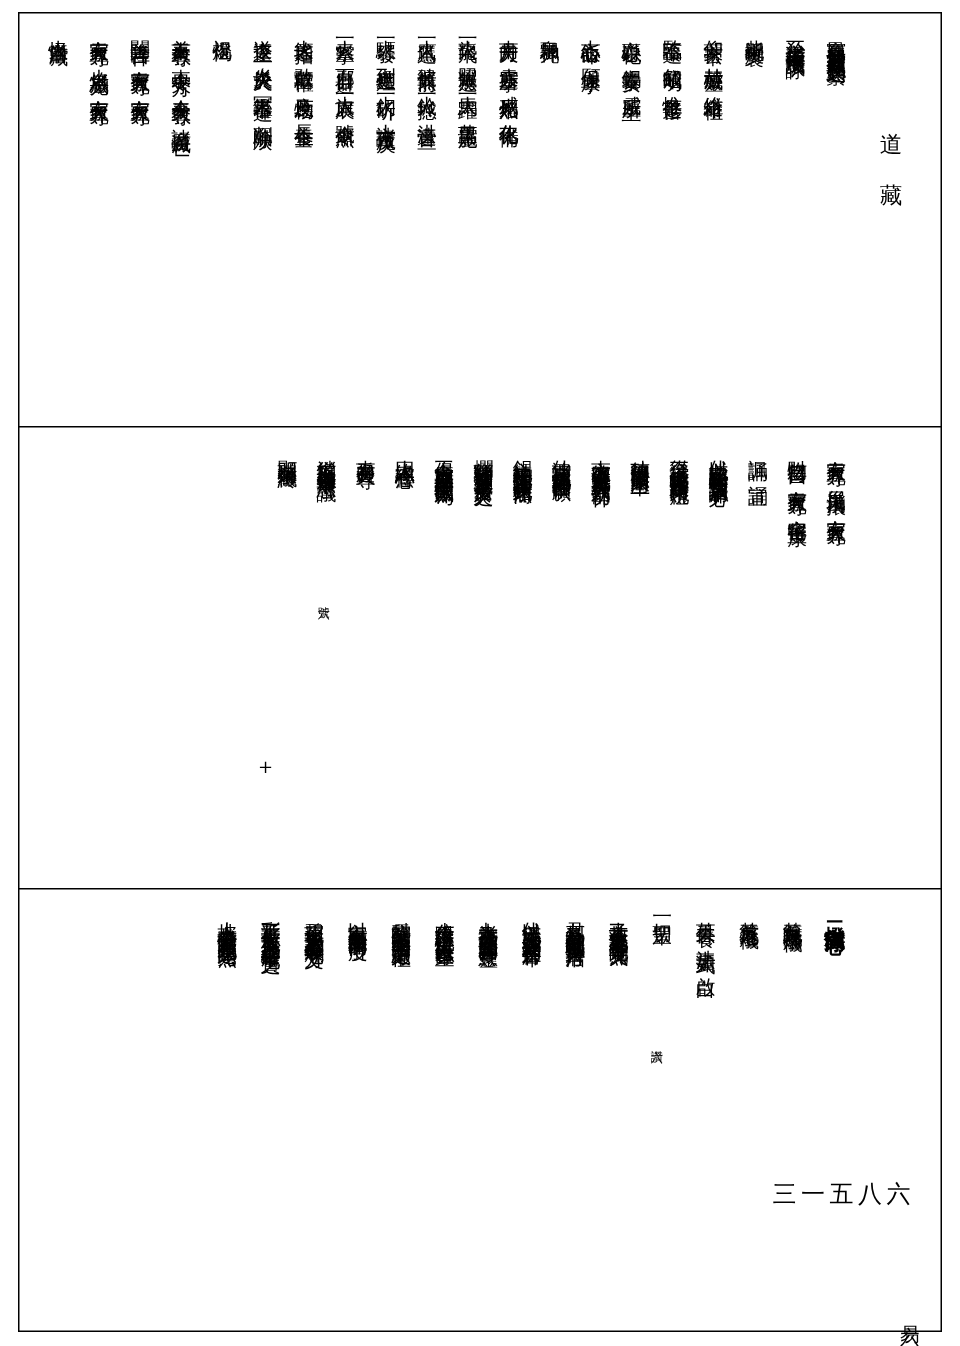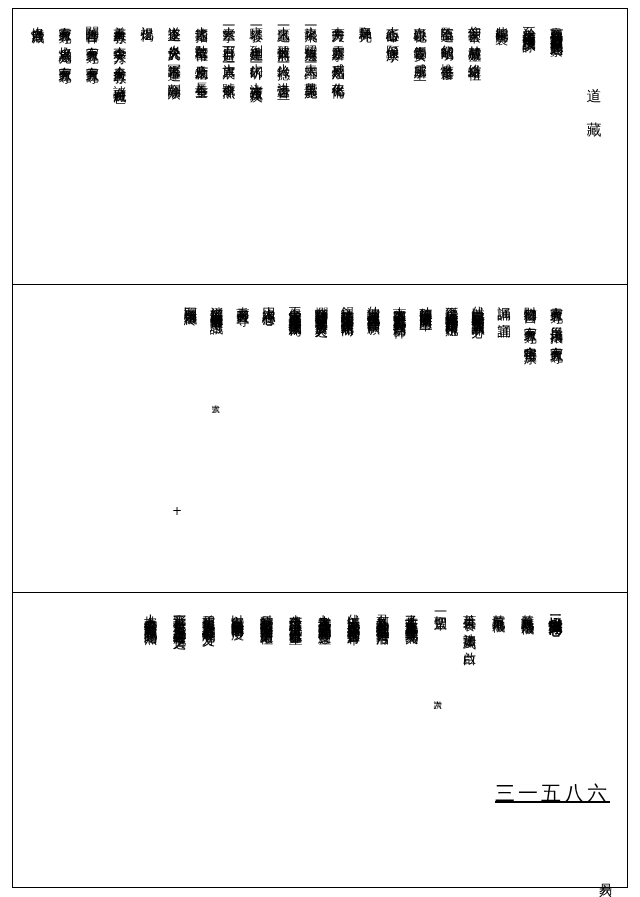--- a/index.html
+++ b/index.html
@@ -54,24 +54,23 @@
     letter-spacing: 2px;
     line-height: 34px;
   }
   .header-right div { writing-mode: vertical-rl; display: inline-block; }
 
   
   .page-number {
     position: absolute;
     right: 30px;
     bottom: 90px;
-    font-size: 20px;
+    font-size: 16px;
     letter-spacing: 3px;
     font-family: "DejaVu Sans", "Liberation Sans", sans-serif;
-    text-decoration: underline;
   }
   .folio-mark {
     position: absolute;
     right: 28px;
     bottom: 22px;
     font-size: 13px;
     line-height: 1.05;
     text-align: center;
     writing-mode: vertical-rl;
     letter-spacing: 1px;

